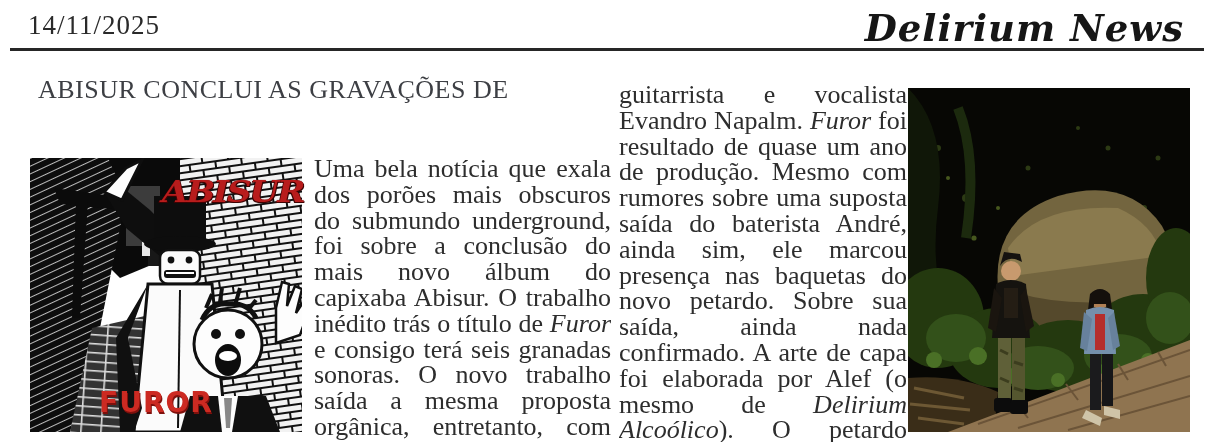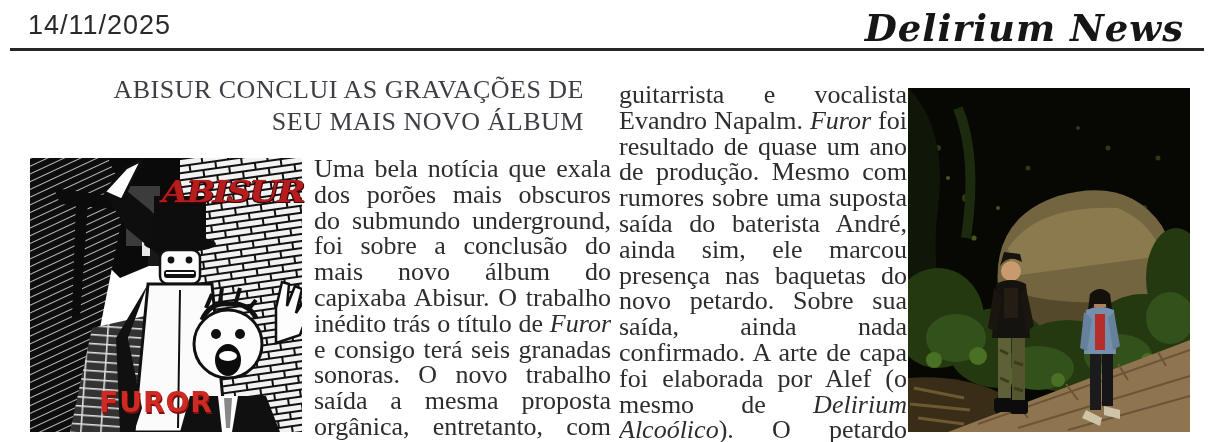--- a/index.html
+++ b/index.html
@@ -8,38 +8,38 @@
     width: 1216px; height: 442px;
     position: relative;
     overflow: hidden;
     font-family: "Liberation Serif", serif;
   }
   .page { position: absolute; inset: 0; background: #fff; }
 
   
   .date {
     position: absolute; left: 28px; top: 10px;
-    font-family: Liberation Sans, sans-serif;
+    font-family: Liberation Serif, serif;
     font-size: 27px; color: #2a2a2a; letter-spacing: 1px;
   }
   .masthead {
     position: absolute; right: 32px; top: 6px;
     font-family: "DejaVu Serif", serif;
     font-weight: bold; font-style: italic;
     font-size: 37px; color: #161616; letter-spacing: 1px;
   }
   .rule {
     position: absolute; left: 10px; right: 12px; top: 48px;
     height: 3px; background: #262626;
   }
 
   
   .headline {
     position: absolute; left: 38px; top: 74px; width: 546px;
-    text-align: right;
+    text-align: left;
     font-size: 26px; line-height: 32px;
     color: #3d3f44; letter-spacing: 0.5px;
   }
 
   
   .col {
     position: absolute;
     font-size: 26px; line-height: 25.8px;
     color: #2d2d2d;
     text-align: justify;
@@ -87,21 +87,20 @@
 <body>
 
 <div class="page">
 
   <div class="date">14/11/2025</div>
   <div class="masthead">Delirium News</div>
   <div class="rule"></div>
 
   <div class="headline">
     <div>ABISUR CONCLUI AS GRAVAÇÕES DE</div>
-    <div>SEU MAIS NOVO ÁLBUM</div>
   </div>
 
   <div class="cover">
     <svg viewBox="0 0 272 274" width="272" height="274">
       <defs>
         <pattern id="hatch" width="7" height="7" patternUnits="userSpaceOnUse" patternTransform="rotate(65)">
           <rect width="7" height="7" fill="#0d0d0d"></rect>
           <line x1="0" y1="0" x2="0" y2="7" stroke="#e8e8e8" stroke-width="1.6"></line>
         </pattern>
         <pattern id="bricks" width="26" height="14" patternUnits="userSpaceOnUse" patternTransform="rotate(-8)">

